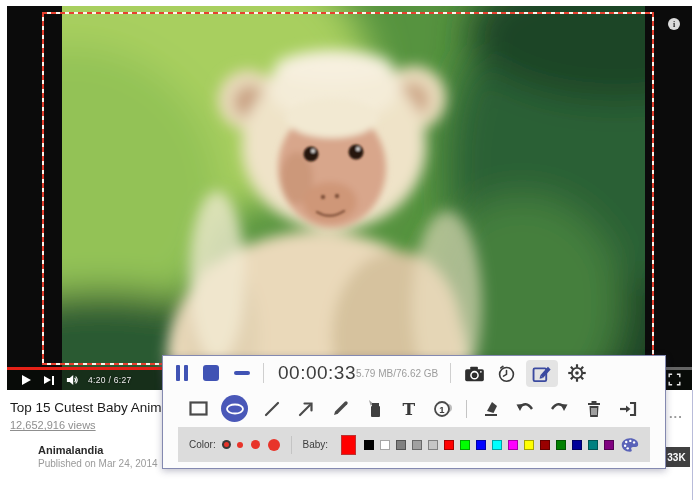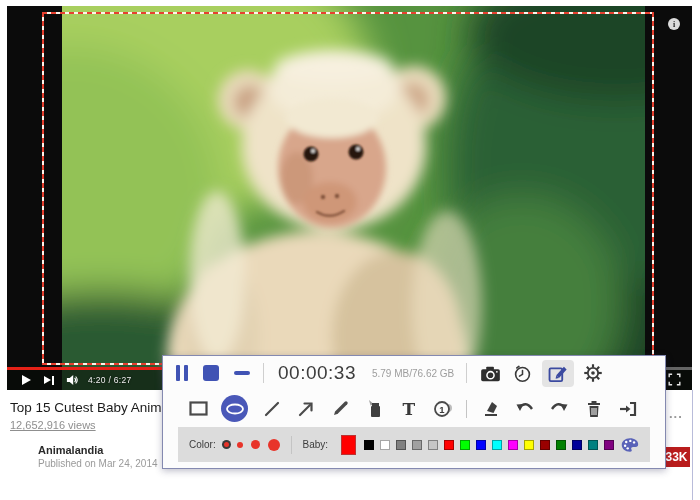--- a/index.html
+++ b/index.html
@@ -32,21 +32,21 @@
   .rec-left   { left:42px; top:12px;  width:2px; height:353px; background:repeating-linear-gradient(180deg,#e8402f 0 5px,#fff4ea 5px 9px); }
   .rec-right  { left:652px; top:12px; width:2px; height:353px; background:repeating-linear-gradient(180deg,#e8402f 0 5px,#fff4ea 5px 9px); }
 
   
   .yt-title { position:absolute; left:10px; top:400px; font-size:13.5px; color:#1a1a1a; }
   .yt-views { position:absolute; left:10px; top:419px; font-size:11px; color:#8f8f8f;text-decoration:underline; }
   .yt-channel { position:absolute; left:38px; top:444px; font-size:11px; font-weight:bold; color:#2a2a2a; }
   .yt-published { position:absolute; left:38px; top:458px; font-size:10px; color:#9a9a9a; }
   .yt-desc { position:absolute; left:38px; top:482px; font-size:11px; color:#555; }
   .yt-more { position:absolute; left:669px; top:406px; font-size:13px; color:#999; letter-spacing:1px; font-weight:bold; }
-  .yt-sub { position:absolute; left:663px; top:447px; width:27px; height:20px; background:#b91c1c; color:#fff; font-size:12px; font-weight:bold; display:flex; align-items:center; justify-content:center; z-index:5; }
+  .yt-sub { position:absolute; left:663px; top:447px; width:27px; height:20px; background:#404040; color:#fff; font-size:10px; font-weight:bold; display:flex; align-items:center; justify-content:center; z-index:5; }
   .page-edge-line { position:absolute; left:692px; top:390px; width:1px; height:110px; background:#b9bcda; }
 
   
   .toolbar { position:absolute; left:162px; top:355px; width:504px; height:114px; background:#fcfcfc; border:1px solid #8489b0; box-shadow:0 2px 7px rgba(40,40,80,.3); z-index:10; display:flex; flex-direction:column; }
   .row1 { height:34px; display:flex; align-items:center; padding:0 10px 0 13px; }
   .row2 { height:37px; display:flex; align-items:center; padding:0 26px 0 24px; justify-content:space-between; }
   .row3 { height:35px; margin:0 15px; background:#dcdcdc; display:flex; align-items:center; padding:0 11px; }
 
   .vdiv { width:1px; height:20px; background:#cfcfcf; }
   .vdiv.short { height:18px; background:#c4c4c4; }
@@ -180,21 +180,21 @@
             <span></span>
           </div>
         </div>
       <div class="tb-btn" style="margin-right:15px">
           <div class="stop-ic"></div>
         </div>
       <div class="tb-btn" style="margin-right:13px">
           <div class="minus-ic"></div>
         </div>
       <div class="vdiv" style="margin-right:14px"></div>
-      <div class="timer" style="margin-right:16px">00:00:33</div>
+      <div class="timer" style="">00:00:33</div>
       <div class="storage" style="margin-right:12px">5.79 MB/76.62 GB</div>
       <div class="vdiv" style="margin-right:13px"></div>
       <div class="tb-btn" style="margin-right:12px">
         <svg width="21" height="17" viewBox="0 0 24 20">
           <rect x="1" y="5" width="22" height="14" rx="2" fill="#2e2e2e"></rect>
           <rect x="7" y="2" width="9" height="4" rx="1" fill="#2e2e2e"></rect>
           <circle cx="12" cy="12" r="4.2" stroke="#fff" stroke-width="1.8" fill="none"></circle>
           <circle cx="19.5" cy="8" r="1" fill="#fff"></circle>
         </svg>
       </div>

